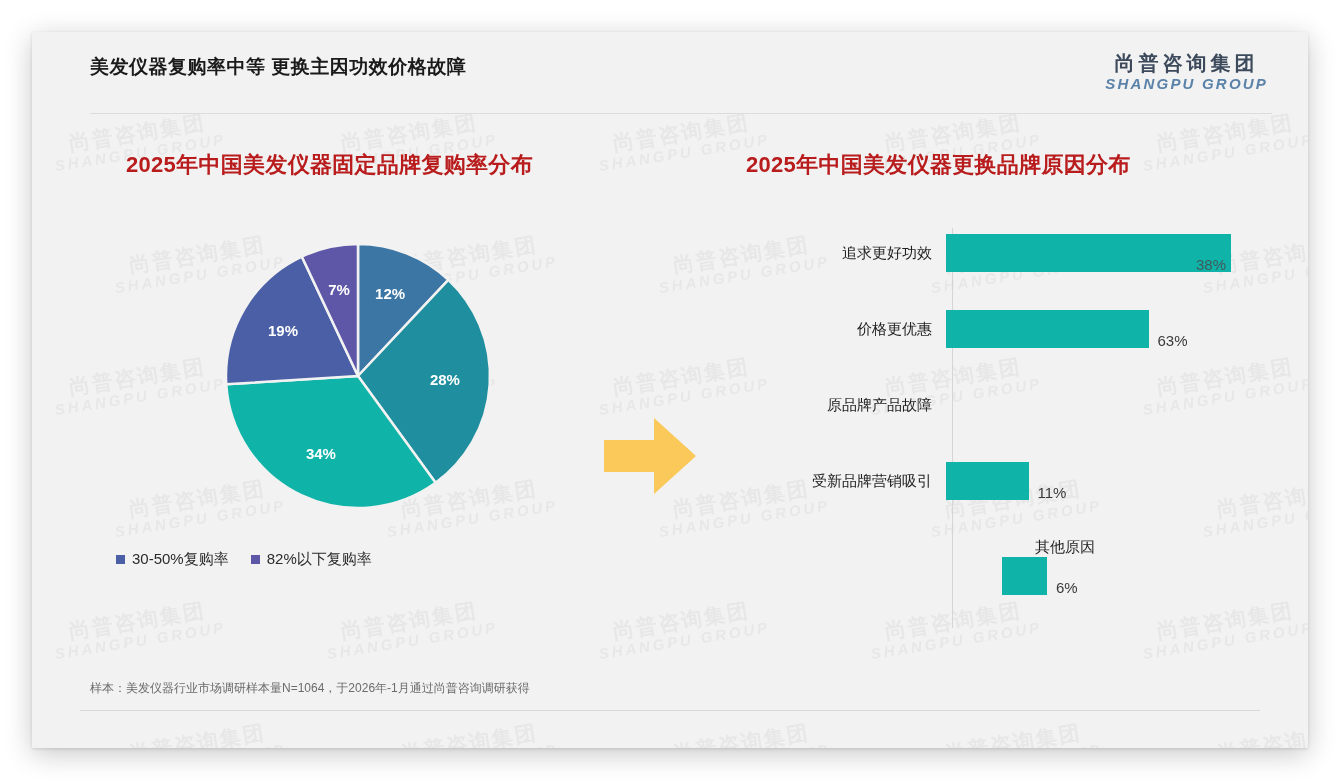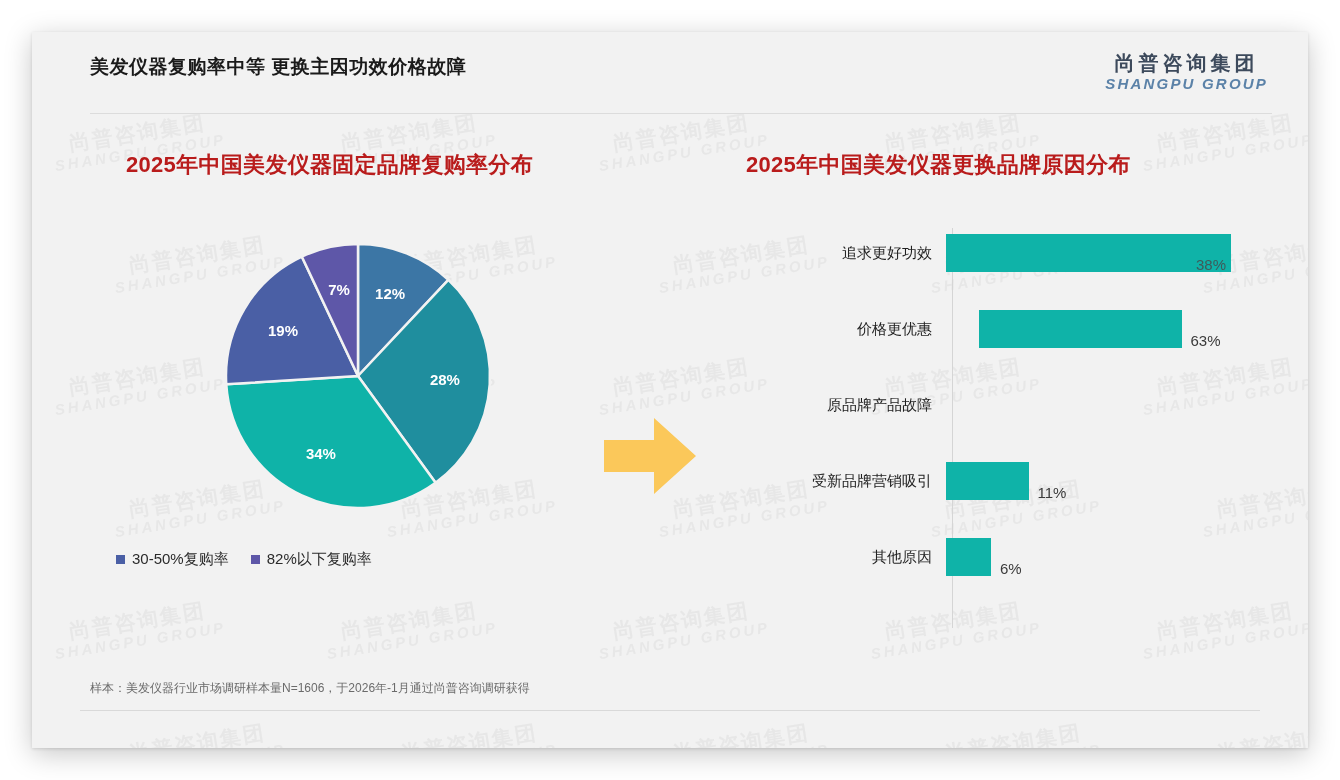--- a/index.html
+++ b/index.html
@@ -319,44 +319,44 @@
     <div class="bars">
       <div class="axis"></div>
       <div id="bar-rows">
           <div class="bar-row" style="top: 14px;">
             <div class="bar-cat">追求更好功效</div>
             <div class="bar-track">
               <div class="bar-fill" style="width: 285px; background: rgb(15, 179, 168);"></div>
               <div class="bar-val" style="left: 250px; color: rgb(63, 90, 90);">38%</div>
             </div>
           </div>
-          <div class="bar-row" style="top: 90px; gap: 33px;">
+          <div class="bar-row" style="top: 90px;">
             <div class="bar-cat">价格更优惠</div>
             <div class="bar-track">
               <div class="bar-fill" style="width: 202.5px; background: rgb(15, 179, 168);"></div>
               <div class="bar-val" style="left: 211.5px;">63%</div>
             </div>
           </div>
           <div class="bar-row" style="top: 166px;">
             <div class="bar-cat">原品牌产品故障</div>
           </div>
           <div class="bar-row" style="top: 242px;">
             <div class="bar-cat">受新品牌营销吸引</div>
             <div class="bar-track">
               <div class="bar-fill" style="width: 82.5px; background: rgb(15, 179, 168);"></div>
               <div class="bar-val" style="left: 91.5px;">11%</div>
             </div>
           </div>
-          <div class="bar-row" style="top: 318px;">
+          <div class="bar-row" style="top: 318px; flex-direction: column;">
             <div class="bar-cat">其他原因</div>
             <div class="bar-track">
               <div class="bar-fill" style="width: 45px; background: rgb(15, 179, 168);"></div>
               <div class="bar-val" style="left: 54px;">6%</div>
             </div>
           </div>
         </div>
     </div>
   </div>
 
-  <div class="footnote">样本：美发仪器行业市场调研样本量N=1606，于2026年-1月通过尚普咨询调研获得</div>
+  <div class="footnote">样本：美发仪器行业市场调研样本量N=1064，于2026年-1月通过尚普咨询调研获得</div>
   <div class="foot-divider"></div>
 
 </div>
 
 </body></html>

